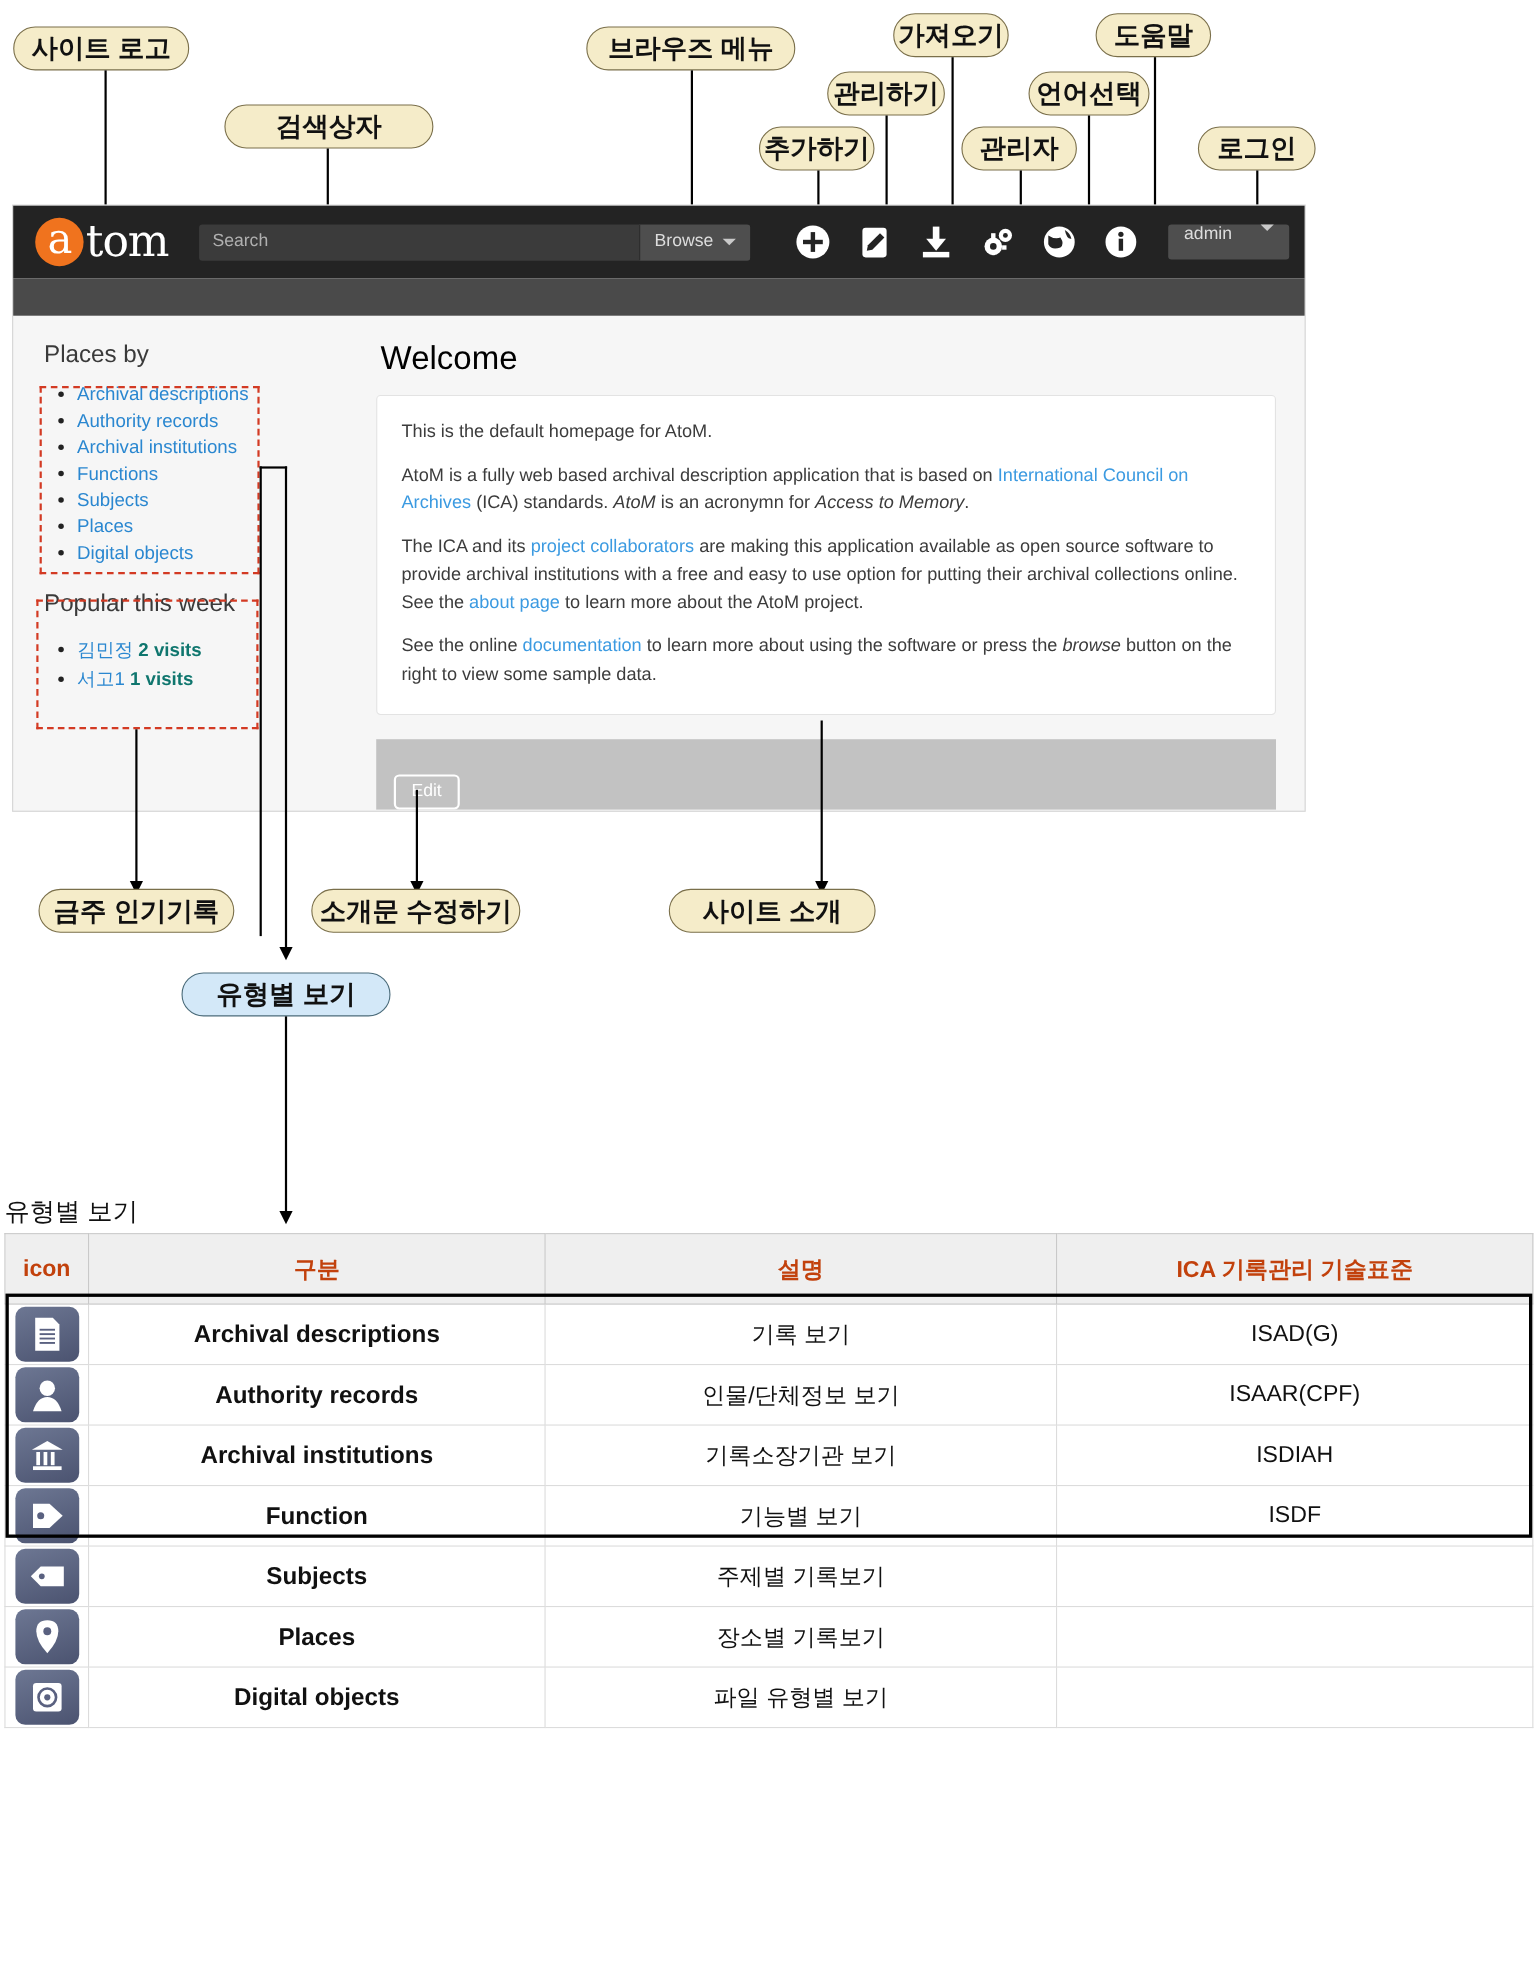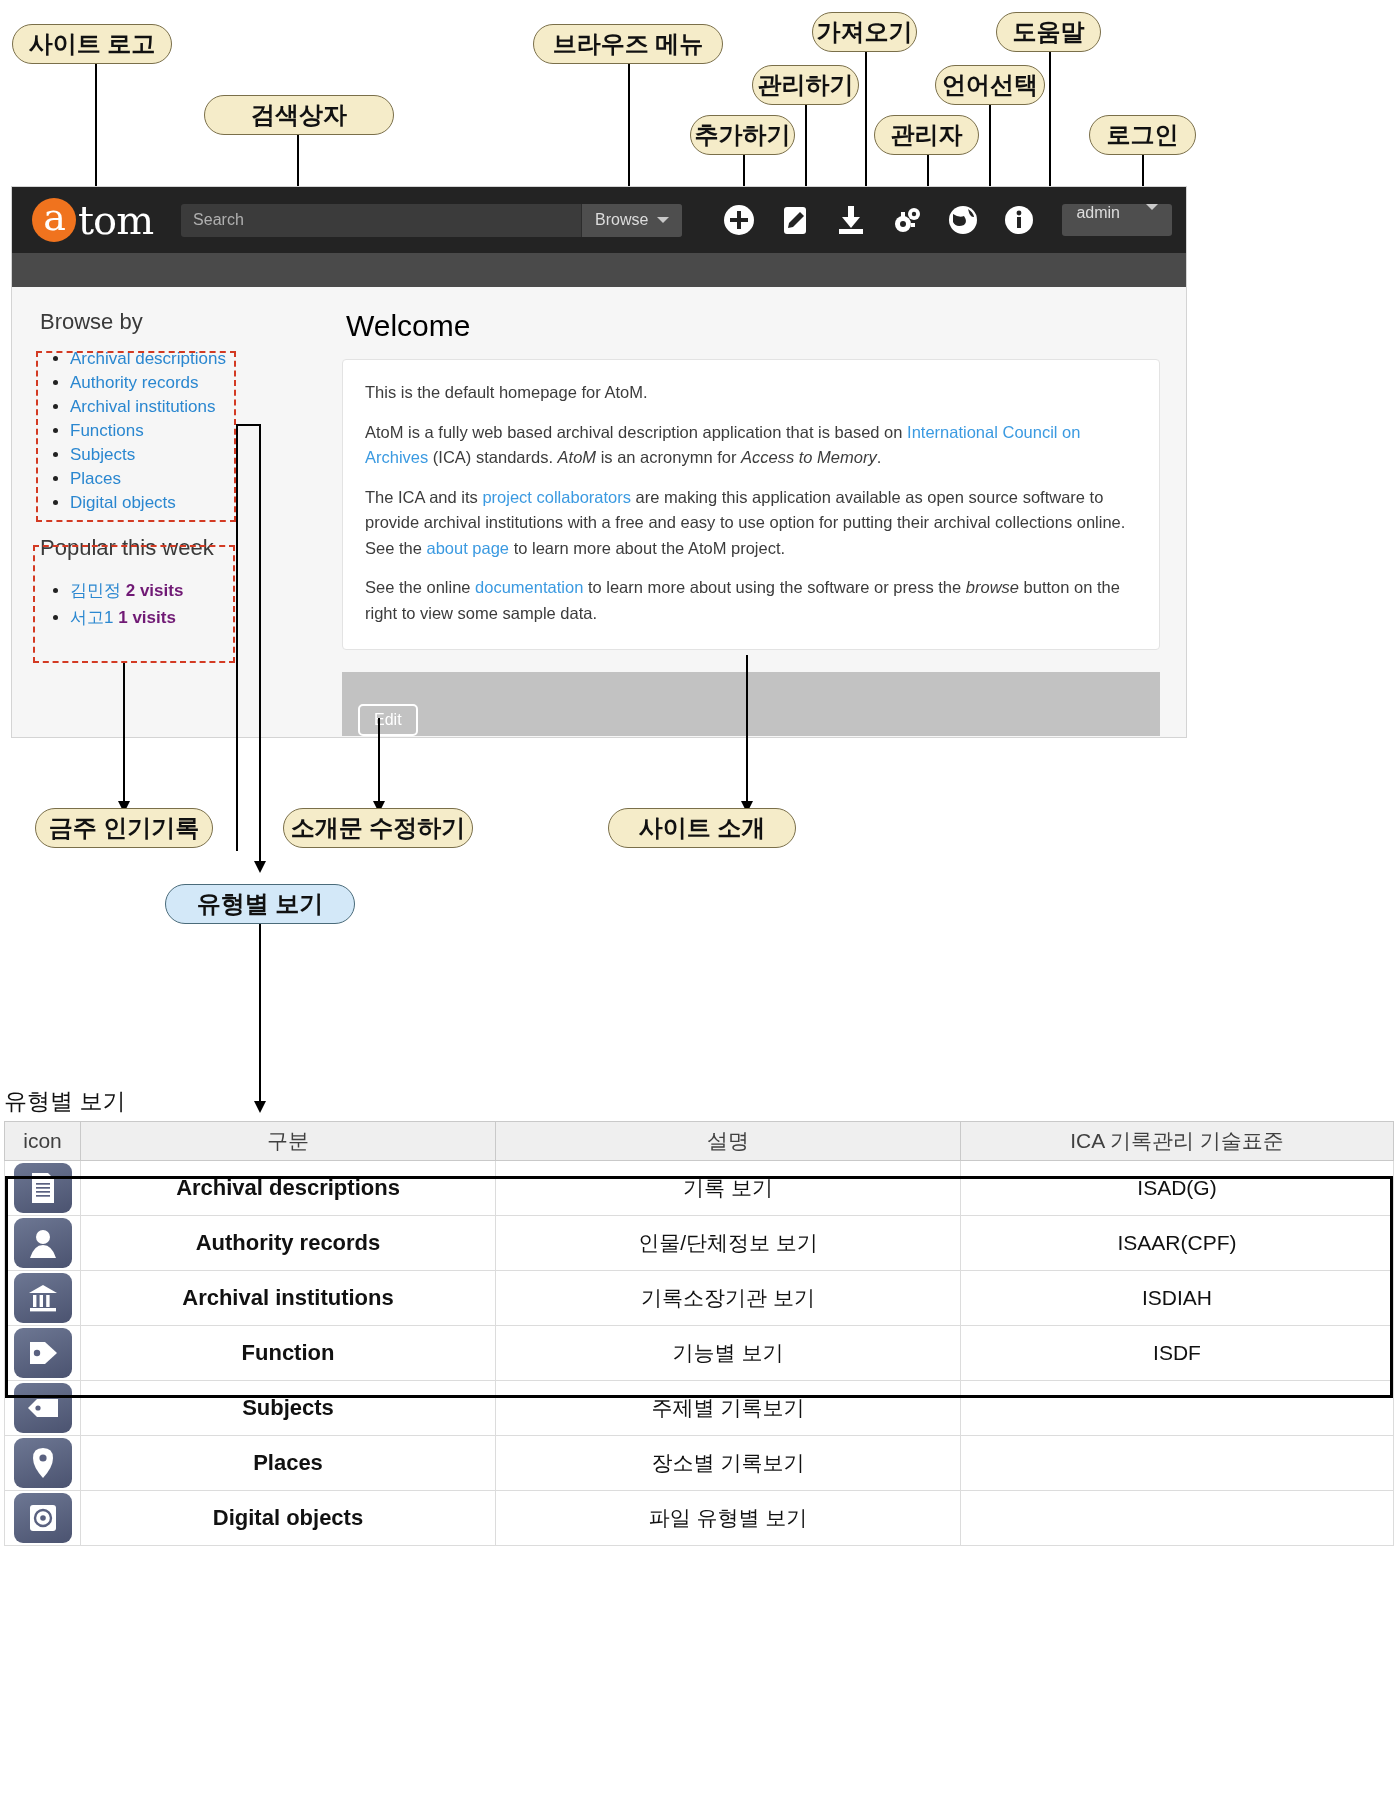--- a/index.html
+++ b/index.html
@@ -92,21 +92,21 @@
     display:flex; gap:26px; padding:0 14px;
   }
   #subbar{ height:34px; background:#4a4a4a; }
 
   #content{ display:flex; padding:22px 0 0 0; }
   #sidebar{ width:320px; padding-left:28px; }
   .sb-title{ font-size:22px; color:#3a3a3a; margin-bottom:14px; font-weight:400;}
   .sb-list{ margin:0; padding-left:30px; }
   .sb-list li{ margin:0 0 4px 0; font-size:17px; color:#222;}
   .sb-list li span{ color:#2a87d0; }
-  .sb-list li span.bold{ font-weight:700; color:#701a75; }
+  .sb-list li span.bold{ font-weight:700; color:#0f766e; }
   .dashbox{ position:absolute; border:2.5px dashed #d33a23; pointer-events:none;}
 
   #main{ flex:1; padding:0 26px 0 10px; }
   .welcome{ font-size:30px; color:#000000; font-weight:400; margin:0 0 16px 4px; }
   .card{
     background:#fff; border:1px solid #e3e3e3; border-radius:4px;
     padding:20px 22px 22px 22px;
   }
   .card p{ margin:0 0 14px 0; font-size:16.5px; line-height:1.55; color:#3c3c3c;}
   .card p:last-child{ margin-bottom:0; }
@@ -126,21 +126,21 @@
     position:absolute; left:4px; top:1086px;
     font-size:23px; color:#111;
   }
   table{
     position:absolute; left:4px; top:1121px;
     width:1390px; border-collapse:collapse;
     font-size:21px;
   }
   th{
     background:#efefef; border:1px solid #c9c9c9;
-    font-weight:400; color:#404040; height:39px;
+    font-weight:700; color:#c2410c; height:64px;
   }
   td{ border:1px solid #dcdcdc; height:55px; text-align:center; color:#111;}
   td.name{ font-weight:700; font-size:22px; }
   .icn-cell{ width:76px; padding:0; }
   .icn{
     width:58px; height:50px; margin:2px auto;
     background:linear-gradient(160deg,#6d7793 0%,#4b5370 100%);
     border-radius:9px; display:flex; align-items:center; justify-content:center;
   }
 </style>
@@ -252,21 +252,21 @@
       <span>admin</span>
       <span class="caret"></span>
     </div>
   </div>
 
   <div id="subbar"></div>
 
   <div id="content">
 
     <div id="sidebar">
-      <div class="sb-title">Browse by</div>
+      <div class="sb-title">Places by</div>
       <ul class="sb-list">
         <li><span>Archival descriptions</span></li>
         <li><span>Authority records</span></li>
         <li><span>Archival institutions</span></li>
         <li><span>Functions</span></li>
         <li><span>Subjects</span></li>
         <li><span>Places</span></li>
         <li><span>Digital objects</span></li>
       </ul>
 

